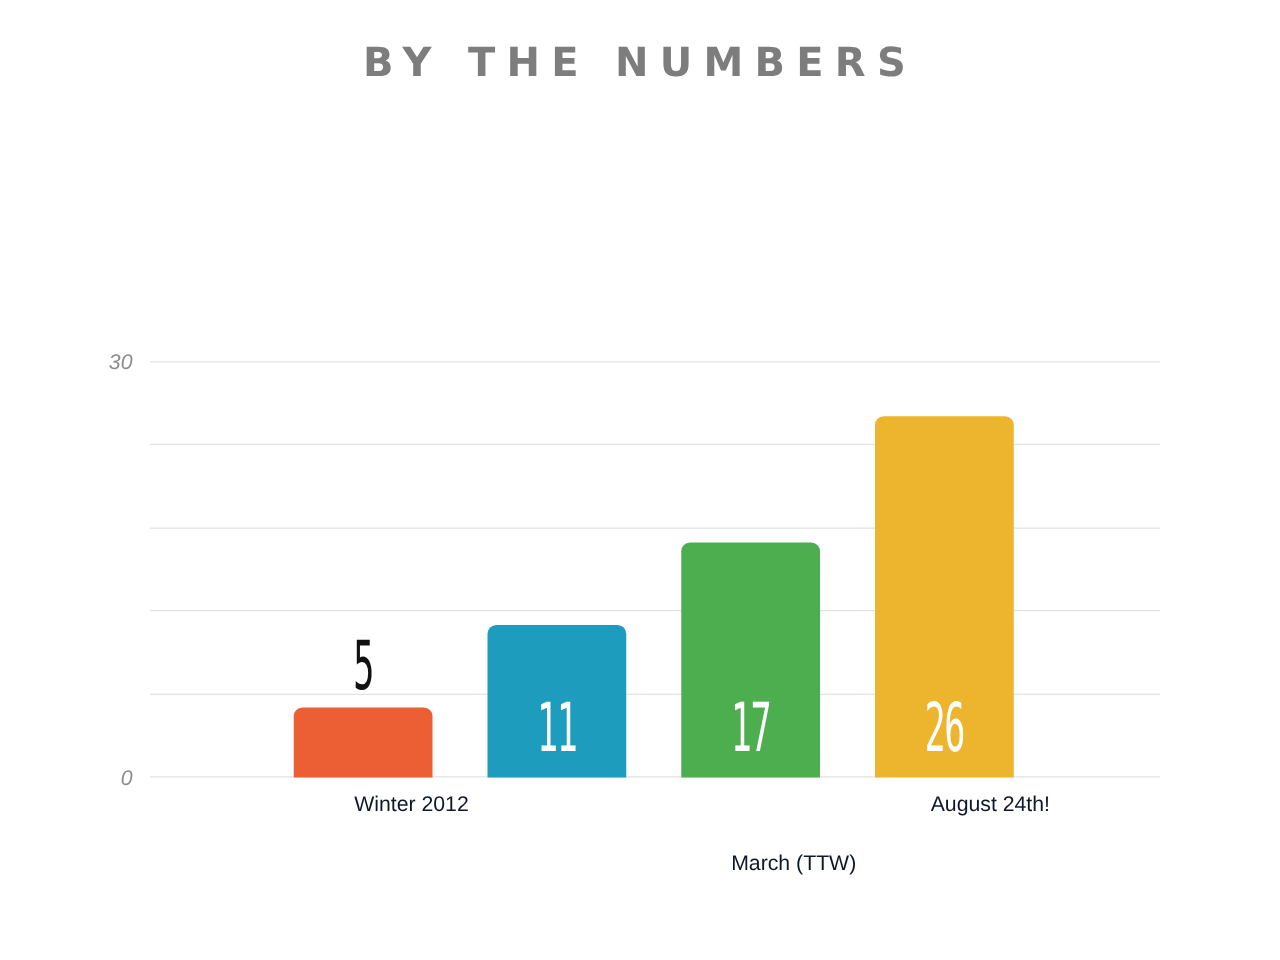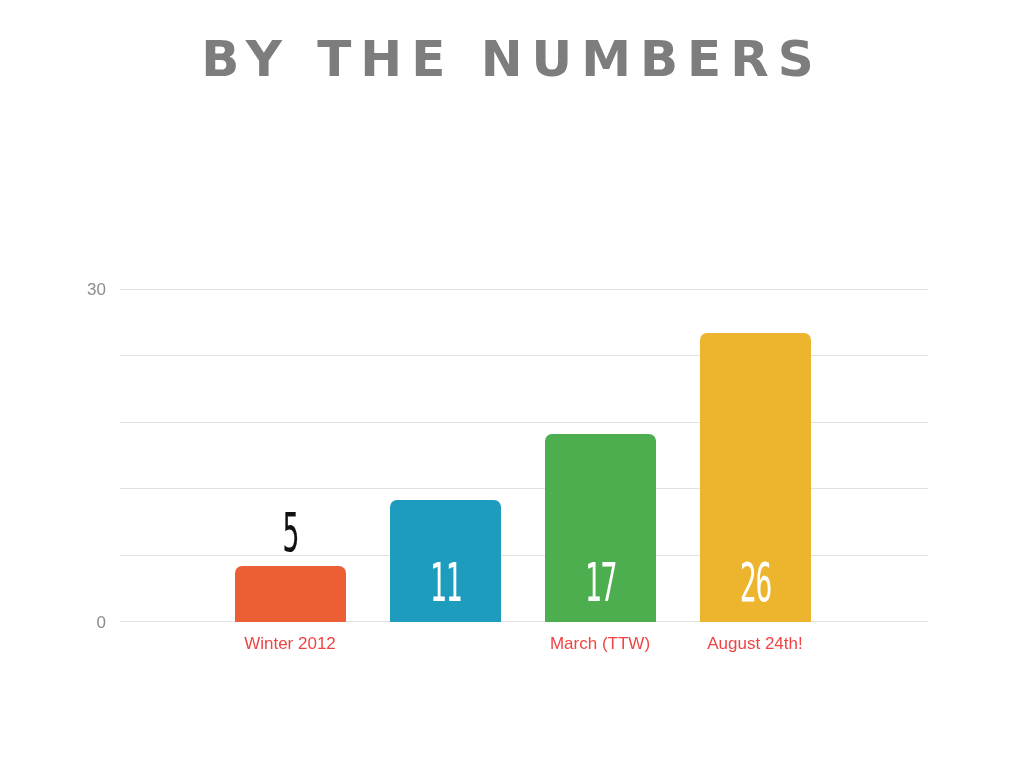--- a/index.html
+++ b/index.html
@@ -16,21 +16,21 @@
   }
 
   
   #chart-title {
     position: absolute;
     top: 34px;
     left: 0;
     width: 1024px;
     text-align: center;
     font-family: "DejaVu Sans", sans-serif;
-    font-size: 50px;
+    font-size: 32px;
     font-weight: bold;
     letter-spacing: 9px;
     color: #7d7d7d;
     line-height: 1;
     white-space: nowrap;
   }
 
   
   #plot-area {
     position: absolute;
@@ -52,20 +52,21 @@
   
   .y-tick-label {
     position: absolute;
     right: 0;
     width: 40px;
     text-align: right;
     font-family: "Liberation Sans", sans-serif;
     font-size: 17px;
     color: #8c8c8c;
     line-height: 1;
+    font-style: italic;
   }
   #y-axis-labels {
     position: absolute;
     left: 66px;
     top: 289px;
     width: 40px;
     height: 333px;
   }
 
   
@@ -116,24 +117,24 @@
     position: absolute;
     left: 120px;
     top: 634px;
     width: 808px;
     height: 24px;
   }
   .category-label {
     position: absolute;
     top: 0;
     width: 170px;
-    text-align: center;
+    text-align: right;
     font-family: "Liberation Sans", sans-serif;
     font-size: 17px;
-    color: #ef4444;
+    color: #0f172a;
     line-height: 1.2;
     white-space: nowrap;
   }
 </style>
 </head>
 <body>
 
 <div id="chart-title">BY THE NUMBERS</div>
 
 <div id="y-axis-labels">
@@ -167,15 +168,15 @@
 
   <div class="bar-group" style="left:580px;">
     <div class="bar" style="height:289px; background:#edb52e;"></div>
     <div class="bar-value-inside">26</div>
   </div>
 
 </div>
 
 <div id="category-labels">
   <div class="category-label" style="left:85px;">Winter 2012</div>
-  <div class="category-label" style="left:395px;">March (TTW)</div>
+  <div class="category-label" style="left:395px;margin-top:47px;">March (TTW)</div>
   <div class="category-label" style="left:550px;">August 24th!</div>
 </div>
 
 </body></html>

